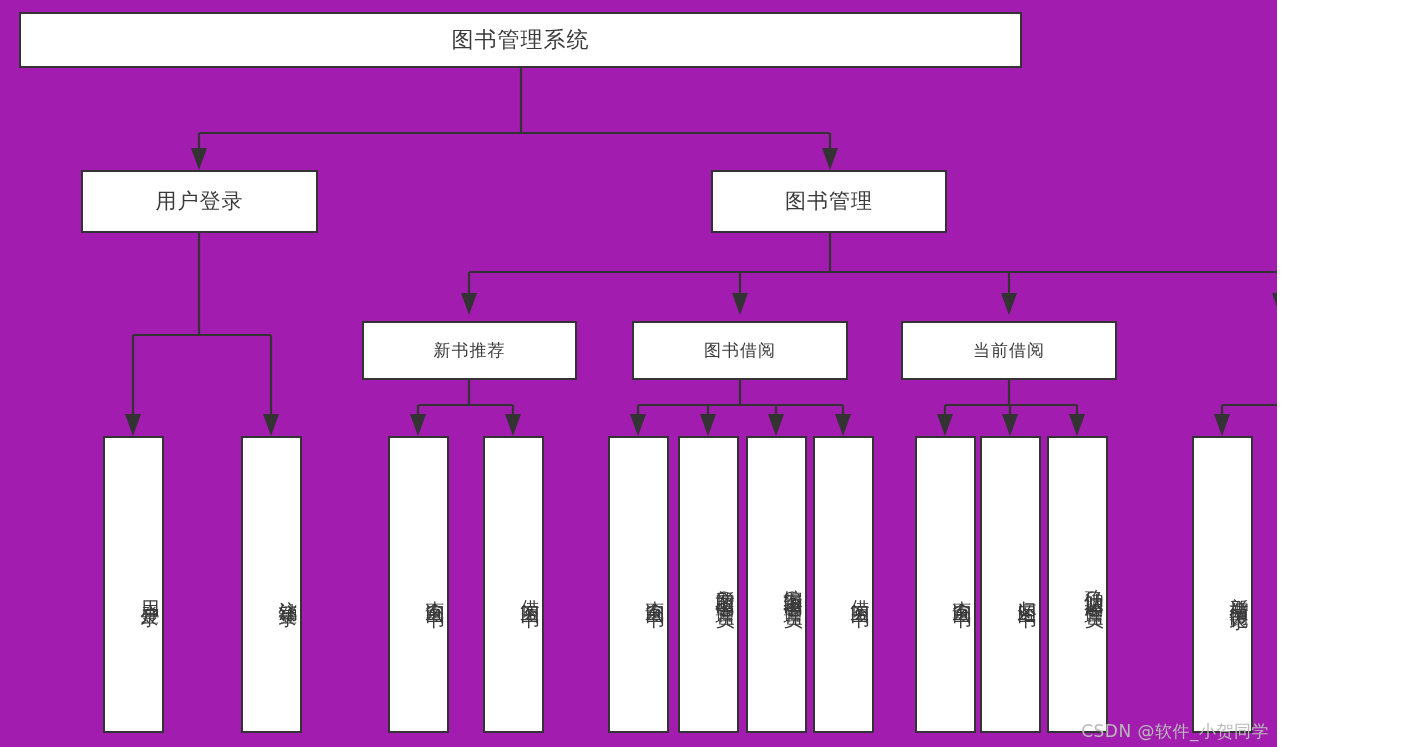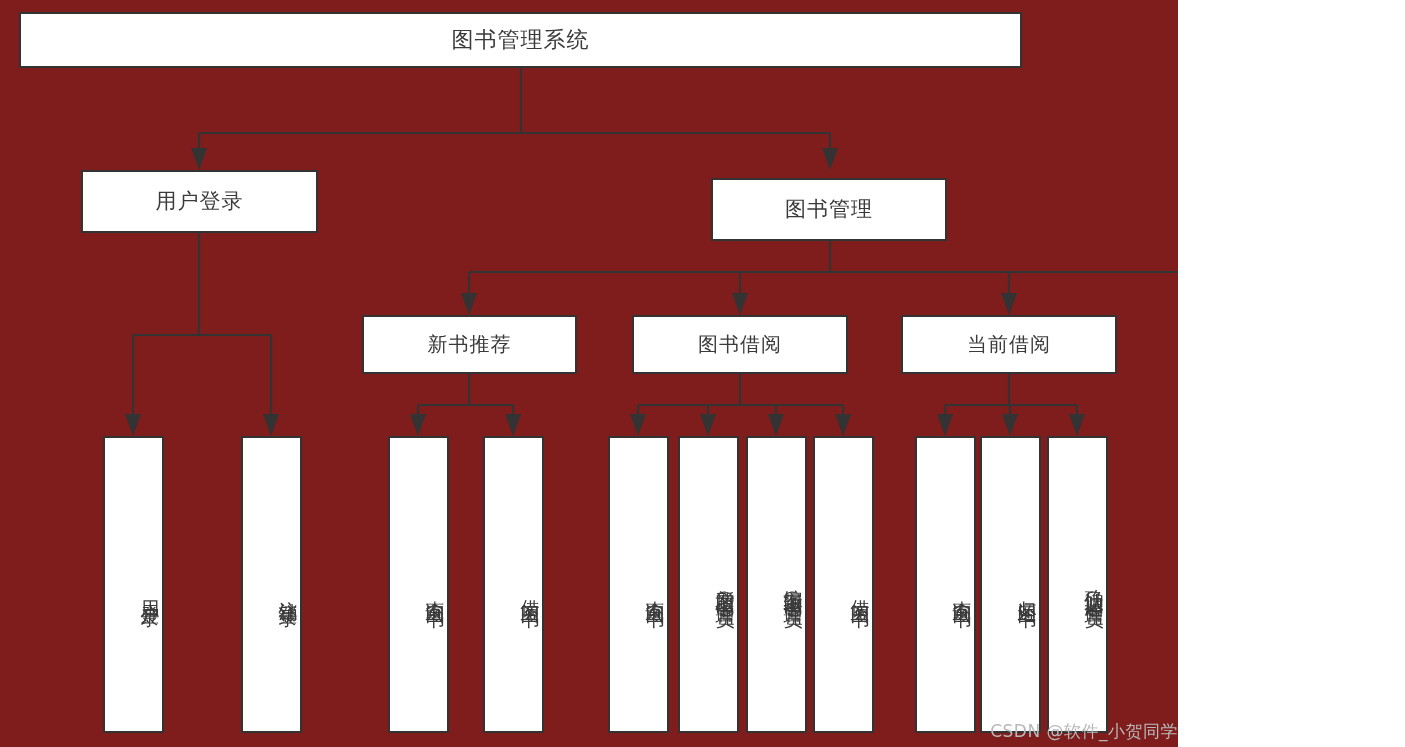--- a/index.html
+++ b/index.html
@@ -5,42 +5,42 @@
   html, body {
     margin: 0;
     padding: 0;
     background: #ffffff;
   }
   body {
     font-family: "DejaVu Sans", "Liberation Sans", sans-serif;
   }
   #canvas {
     position: relative;
-    width: 1178px;
+    width: 1277px;
     height: 747px;
-    background: #7f1d1d;
+    background: #a21caf;
     overflow: hidden;
   }
   .node {
     position: absolute;
     box-sizing: border-box;
     background: #ffffff;
     border: 2px solid #333333;
     display: flex;
     align-items: center;
     justify-content: center;
     color: #3a3a3a;
     font-size: 21px;
     letter-spacing: 1px;
     line-height: 1.25;
     text-align: center;
   }
   .node.root   { font-size: 22px; }
   .node.level1 { font-size: 21px; }
-  .node.level2 { font-size: 20px; }
+  .node.level2 { font-size: 17px; margin-top: 6px; }
   .node.leaf {
     font-size: 19px;
     writing-mode: vertical-rl;
     text-orientation: upright;
     align-items: flex-start;
     justify-content: center;
     padding-top: 12px;
     letter-spacing: 3px;
   }
   .node.leaf.tall { padding-top: 6px; }
@@ -55,21 +55,21 @@
   }
   svg#wires path, svg#wires line {
     stroke: #333333;
     stroke-width: 2.2;
     fill: none;
   }
   svg#wires polygon { fill: #333333; }
 
   #watermark {
     position: absolute;
-    right: 0;
+    right: 8px;
     bottom: 4px;
     font-size: 17px;
     color: #b9b9b9;
     letter-spacing: 0.5px;
     white-space: nowrap;
   }
 </style>
 </head>
 <body>
 
@@ -133,21 +133,21 @@
     <line x1="1222" y1="405" x2="1341" y2="405"></line>
     <line x1="1222" y1="405" x2="1222" y2="416"></line>
     <polygon points="1214,414 1230,414 1222,436"></polygon>
     <line x1="1341" y1="405" x2="1341" y2="416"></line>
     <polygon points="1333,414 1349,414 1341,436"></polygon>
   </svg>
 
   <div class="node root" style="left:19px; top:12px; width:1003px; height:56px;">图书管理系统</div>
 
   <div class="node level1" style="left:81px; top:170px; width:237px; height:63px;">用户登录</div>
-  <div class="node level1" style="left:711px; top:170px; width:236px; height:63px;margin-top:8px;">图书管理</div>
+  <div class="node level1" style="left:711px; top:170px; width:236px; height:63px;">图书管理</div>
 
   <div class="node level2" style="left:362px; top:315px; width:215px; height:59px;">新书推荐</div>
   <div class="node level2" style="left:901px; top:315px; width:216px; height:59px;">当前借阅</div>
   <div class="node level2" style="left:632px; top:315px; width:216px; height:59px;">图书借阅</div>
 
   <div class="node leaf" style="left:103px; top:436px; width:61px; height:297px;">用户登录</div>
   <div class="node leaf" style="left:241px; top:436px; width:61px; height:297px;">注销登录</div>
 
   <div class="node leaf" style="left:388px; top:436px; width:61px; height:297px;">查询图书</div>
   <div class="node leaf" style="left:483px; top:436px; width:61px; height:297px;">借阅图书</div>

